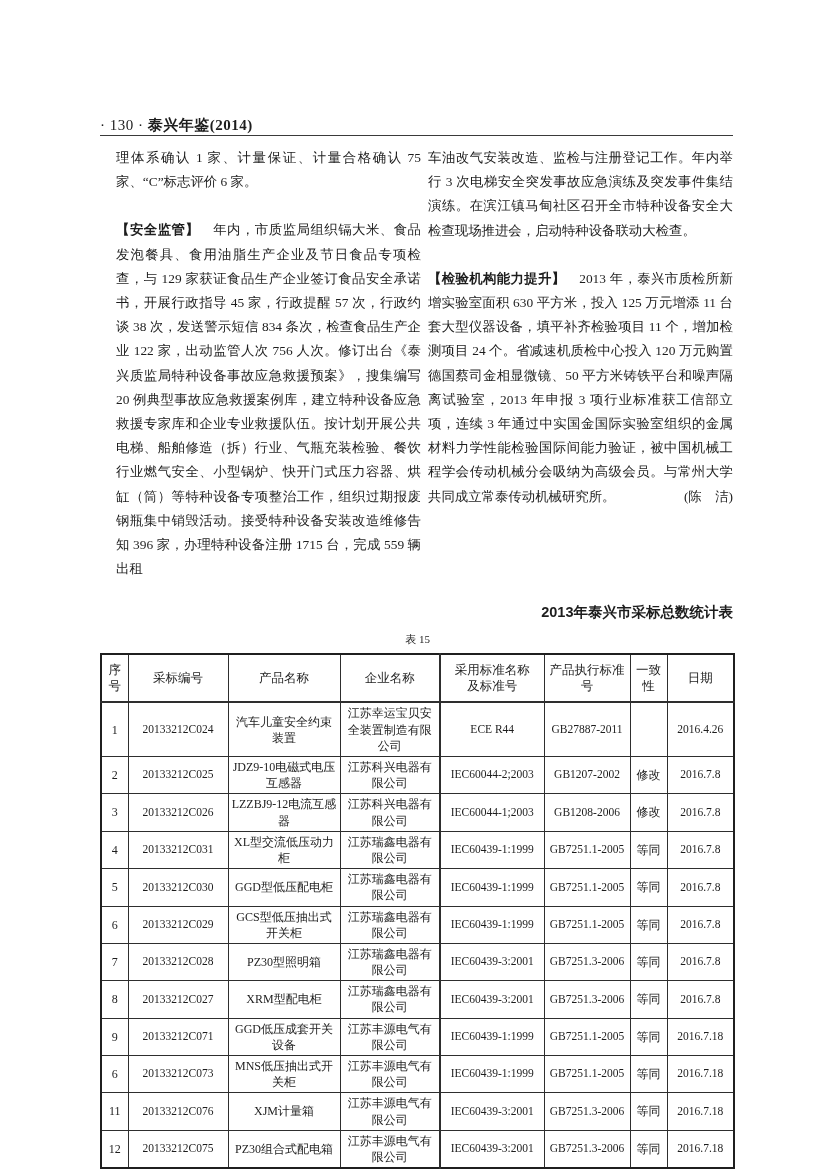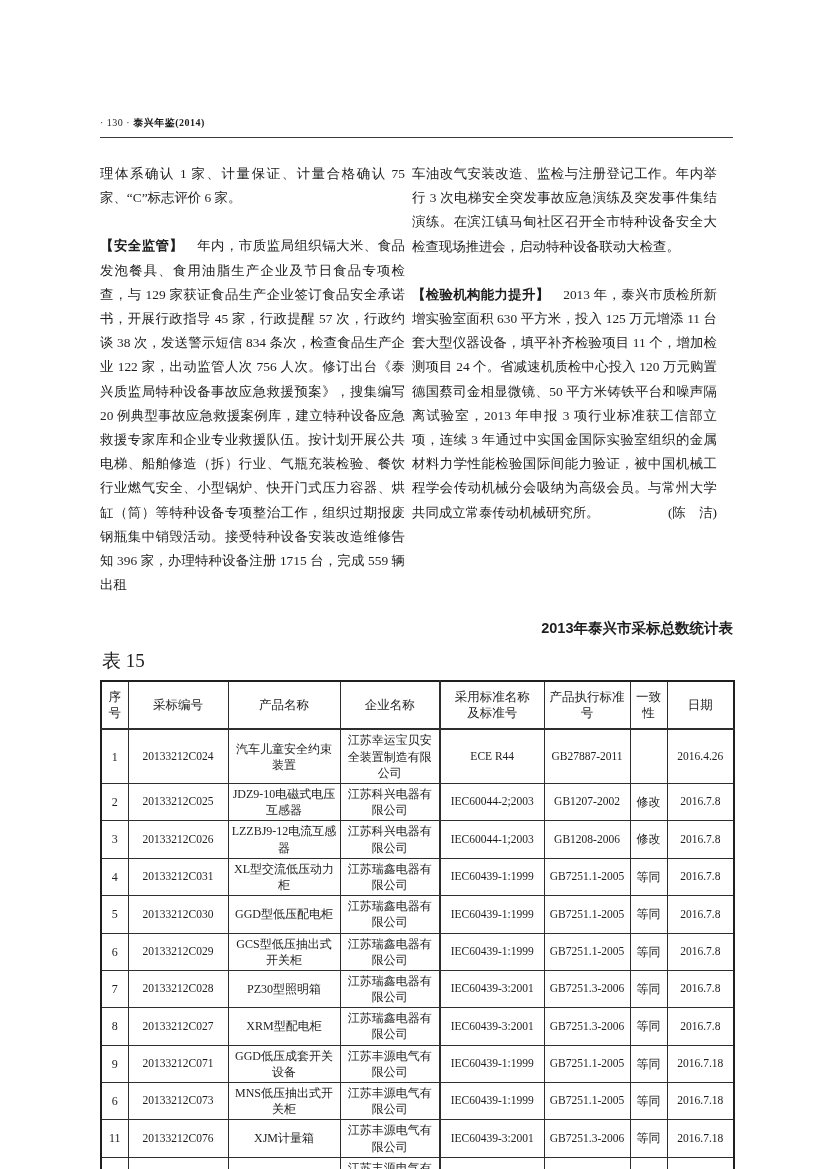--- a/index.html
+++ b/index.html
@@ -11,30 +11,30 @@
     font-family: "Liberation Serif", "DejaVu Serif", serif;
     position: relative;
     overflow: hidden;
   }
   .page-content {
     position: absolute;
     left: 100px; top: 116px;
     width: 633px;
   }
   .page-header {
-    font-size: 10px;
+    font-size: 15px;
     letter-spacing: 0.5px;
-    padding-bottom: 7px;
     border-bottom: 1.5px solid #3a3a3a;
   }
   .page-header .book-title { font-weight: bold; }
   .article-columns {
     display: flex;
     gap: 7px;
-    margin-top: 24px;
+    margin-top: 10px;
+    justify-content: flex-end;
   }
   .text-col {
     width: 305px;
     font-size: 13.4px;
     line-height: 24.2px;
     text-align: justify;
     text-justify: inter-character;
   }
   .text-col p { margin: 0; }
   .text-col p.gap-above { margin-top: 24px; font-family: Liberation Serif, serif; }
@@ -42,22 +42,23 @@
   .byline { float: right; }
   .table-block { margin-top: 22px; }
   .table-title {
     text-align: right;
     font-family: "Liberation Sans", "DejaVu Sans", sans-serif;
     font-weight: bold;
     font-size: 14.5px;
     margin: 0 0 10px 0;
   }
   .table-label {
-    font-size: 19px;
+    font-size: 11px;
     margin: 0 0 6px 2px;
+    text-align: center;
   }
   table.standards-table {
     width: 633px;
     border-collapse: collapse;
     table-layout: fixed;
     border: 2px solid #1f1f1f;
     font-size: 12px;
   }
   table.standards-table th, table.standards-table td {
     border: 1px solid #2e2e2e;

